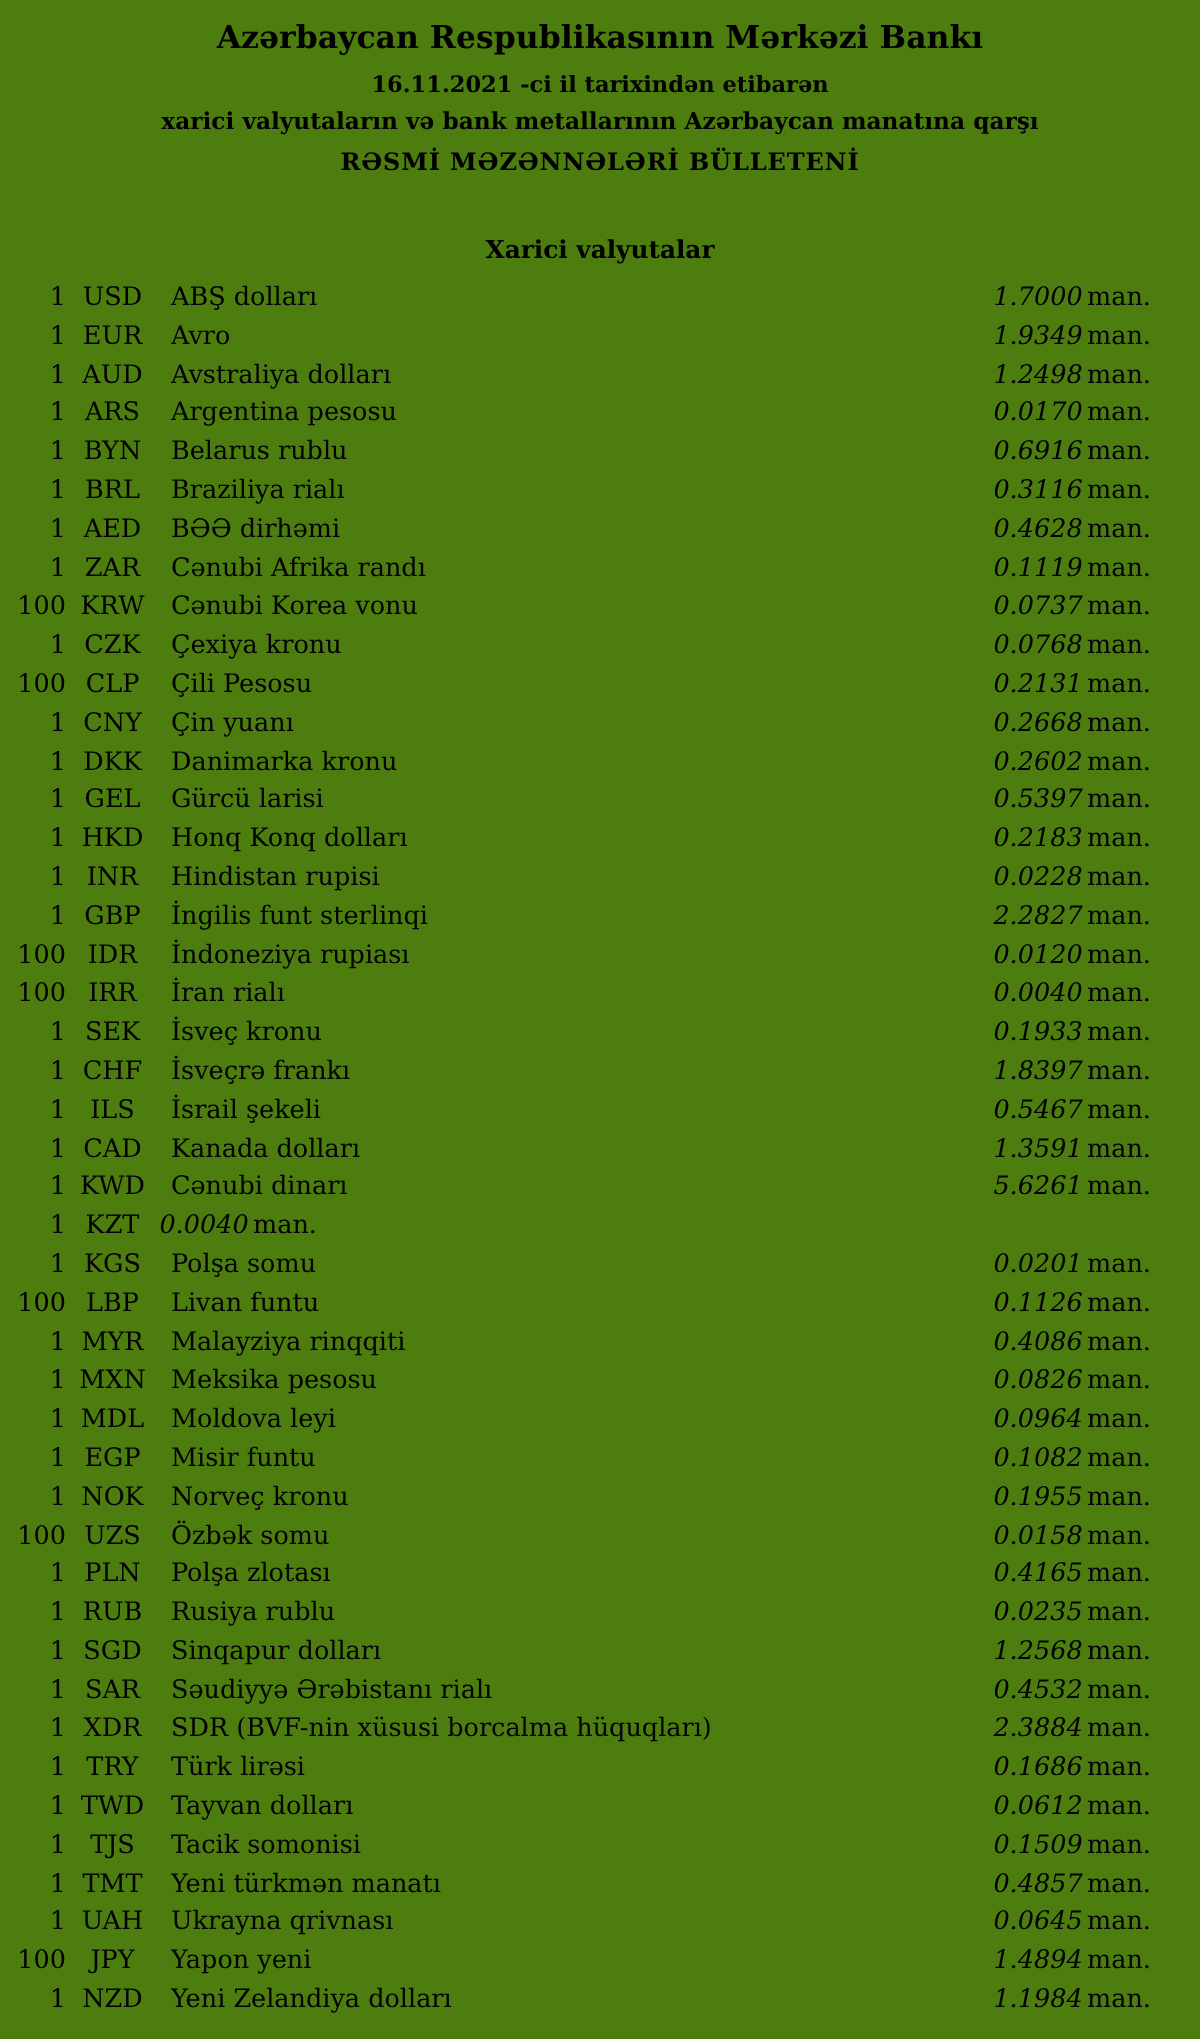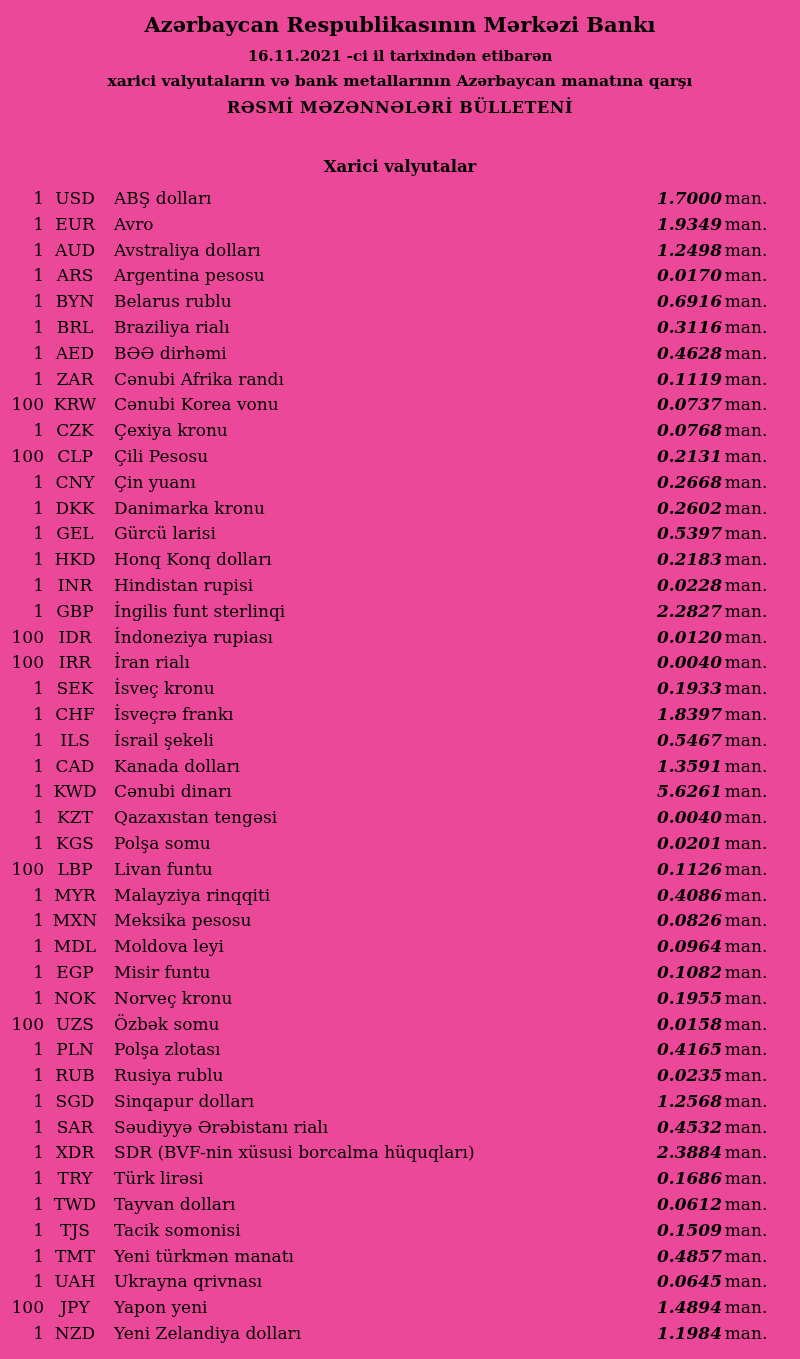--- a/index.html
+++ b/index.html
@@ -8,21 +8,21 @@
     background: #ffffff;
     color: #000000;
     font-family: "DejaVu Serif", "Liberation Serif", serif;
   }
   .page {
     width: 800px;
     height: 1359px;
     box-sizing: border-box;
     padding-top: 8px;
     overflow: hidden;
-    background: #ec4899;
+    background: #4d7c0f;
   }
   .doc-header { text-align: center; }
   .doc-title {
     font-size: 21px;
     font-weight: bold;
     margin: 4px 0 10px 0;
   }
   .doc-sub {
     font-size: 15px;
     font-weight: bold;
@@ -64,21 +64,21 @@
     text-align: center;
     flex: 0 0 auto;
   }
   .name {
     flex: 1 1 auto;
     margin-left: 8px;
     overflow: hidden;
   }
   .rate {
     flex: 0 0 auto;
-    font-weight: bold;
+    font-weight: normal;
     font-style: italic;
     text-align: center;
     min-width: 60px;
   }
   .unit {
     flex: 0 0 auto;
     width: 48px;
     text-align: center;
   }
 </style>
@@ -285,21 +285,20 @@
     <span class="qty">1</span>
     <span class="code">KWD</span>
     <span class="name">Cənubi dinarı</span>
     <span class="rate">5.6261</span>
     <span class="unit">man.</span>
   </div>
 
   <div class="row">
     <span class="qty">1</span>
     <span class="code">KZT</span>
-    <span class="name">Qazaxıstan tengəsi</span>
     <span class="rate">0.0040</span>
     <span class="unit">man.</span>
   </div>
 
   <div class="row">
     <span class="qty">1</span>
     <span class="code">KGS</span>
     <span class="name">Polşa somu</span>
     <span class="rate">0.0201</span>
     <span class="unit">man.</span>

